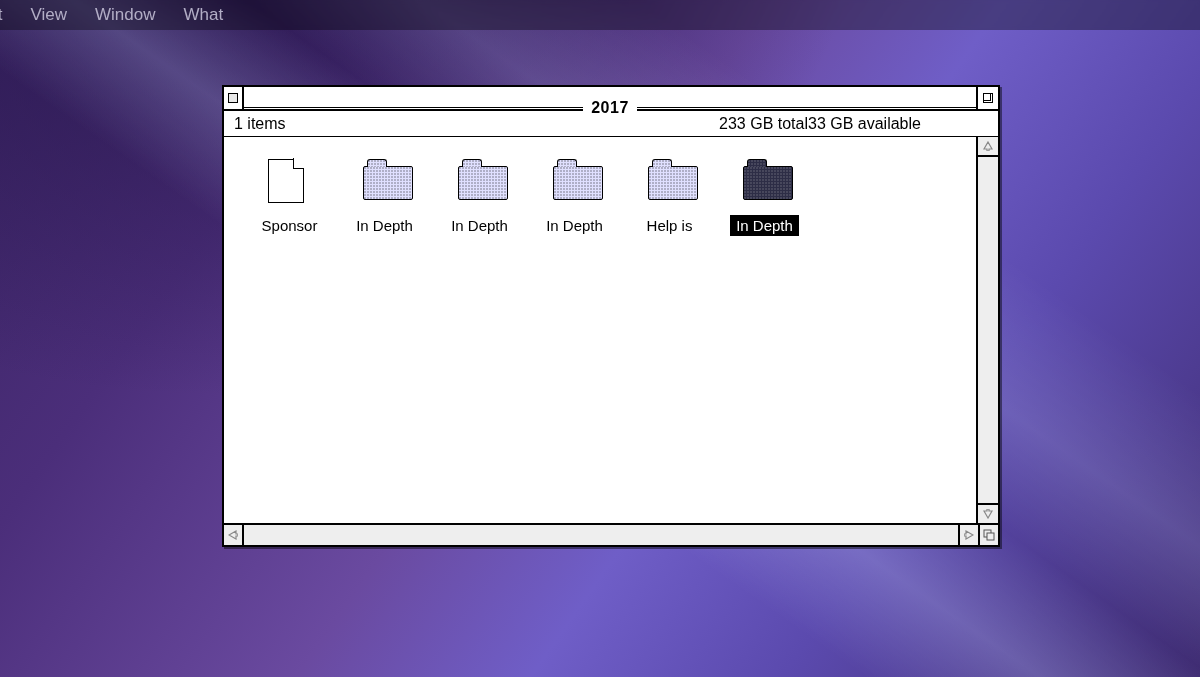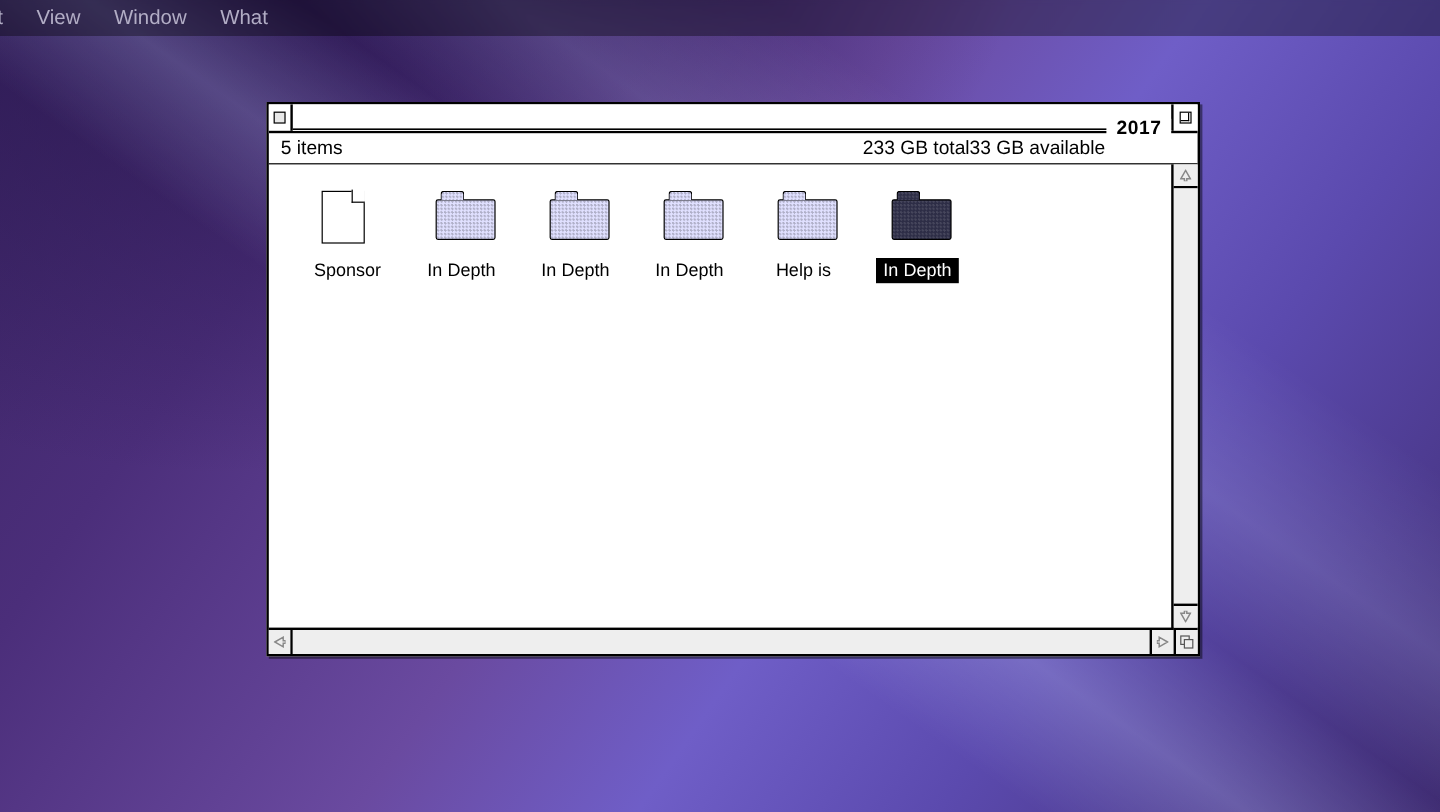--- a/index.html
+++ b/index.html
@@ -66,21 +66,21 @@
   }
   .tb-close .sq {
     width:10px; height:10px;
     border:1.5px solid #000;
     background:#e8e8e8;
   }
   .tb-stripes {
     flex:1;
     position:relative;
     background: repeating-linear-gradient(to bottom, #000 0 1px, #fff 1px 3px);
-    display:flex; align-items:center; justify-content:flex-end;margin-top:20px;
+    display:flex; align-items:center; justify-content:center;margin-top:20px;
   }
   .tb-title {
     background:#fff;
     padding:0 8px;
     font-weight:700;
     font-size:16px;
     letter-spacing:.5px;
   }
   .tb-zoom {
     width:22px;
@@ -255,21 +255,21 @@
       </div>
     <div class="tb-stripes">
       <span class="tb-title">2017</span>
     </div>
     <div class="tb-zoom">
         <div class="sq"></div>
       </div>
   </div>
 
   <div class="statusbar">
-    <span class="count">5 items</span>
+    <span class="count">1 items</span>
     <span class="total">233 GB total</span>
     <span class="avail">33 GB available</span>
   </div>
 
   <div class="body-area">
     <div class="content" id="content">
         <div class="item">
           <div class="icon">
             <div class="doc-icon"></div>
           </div>

